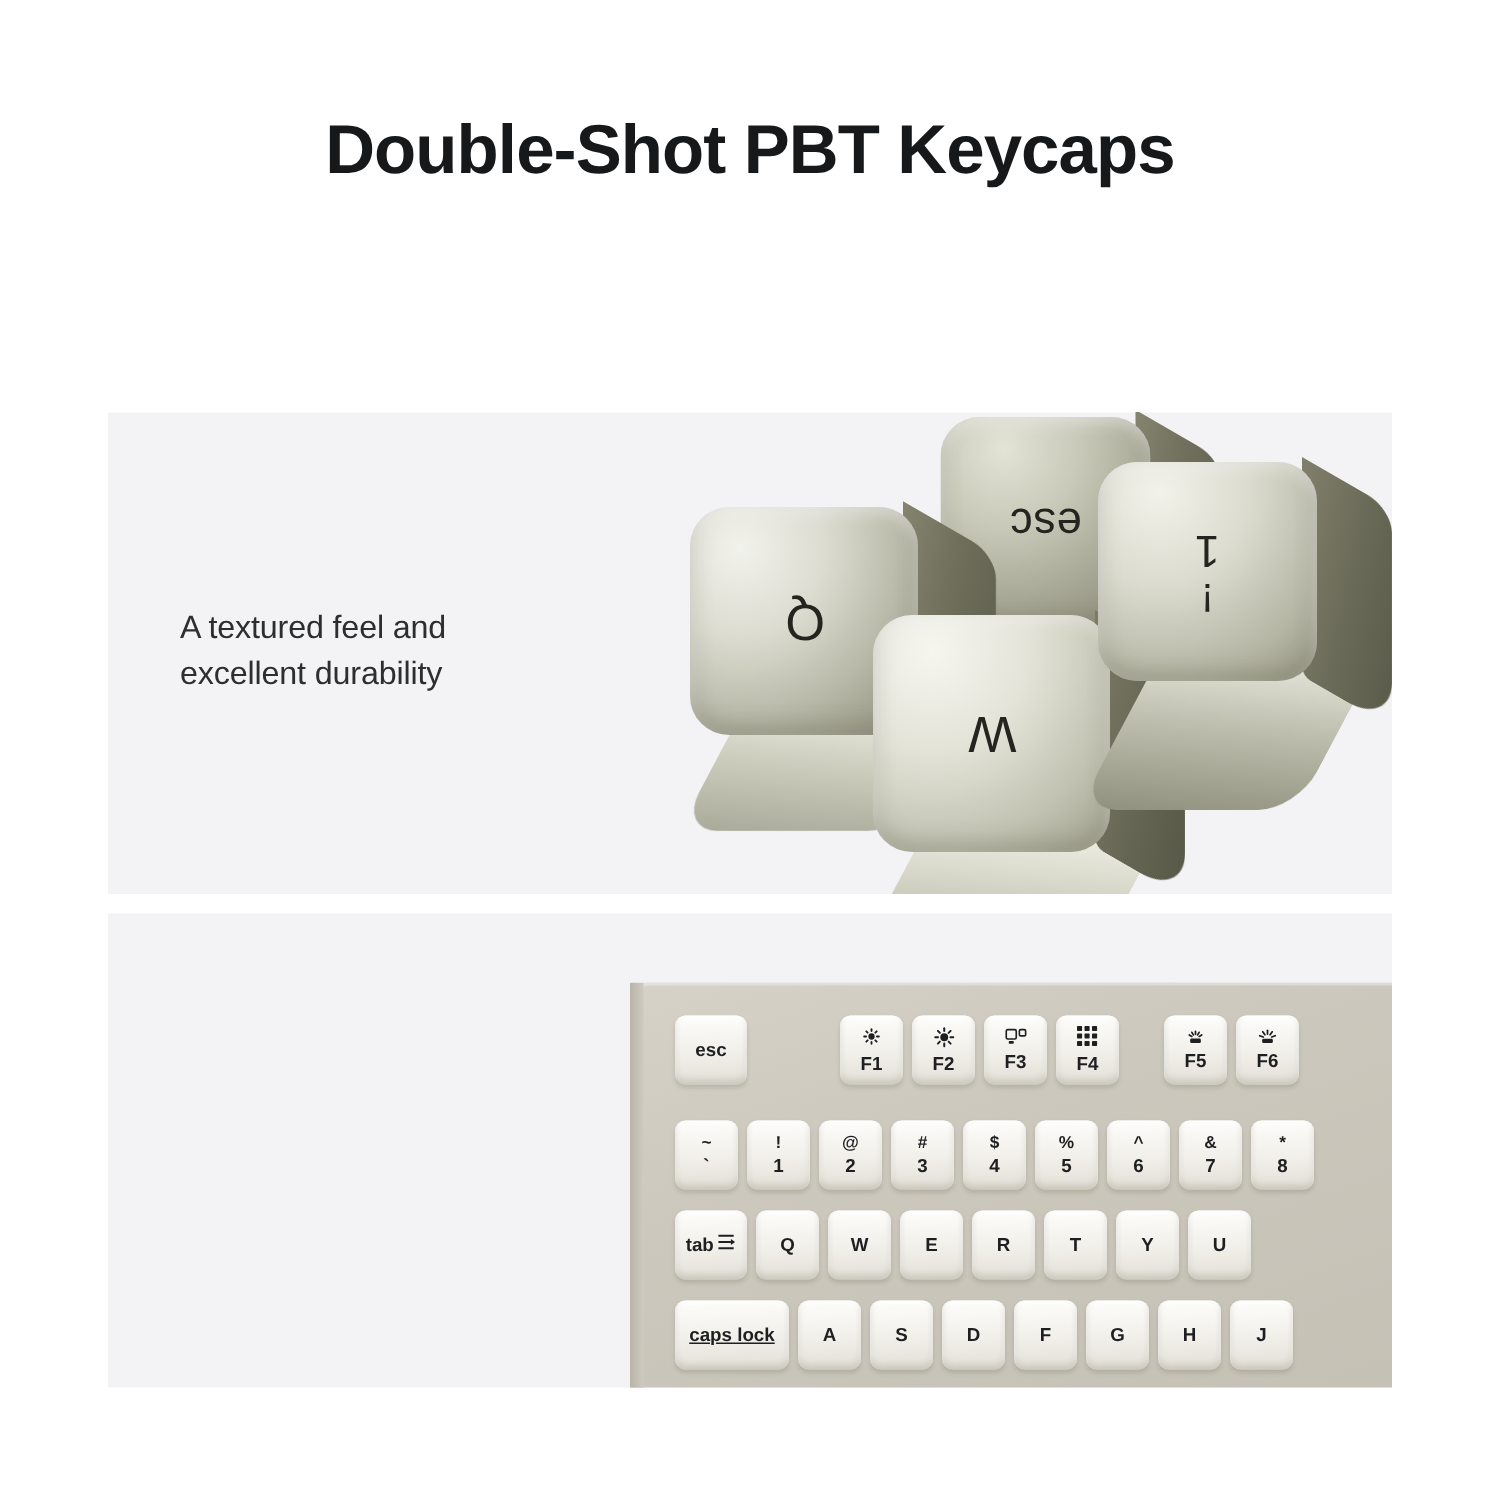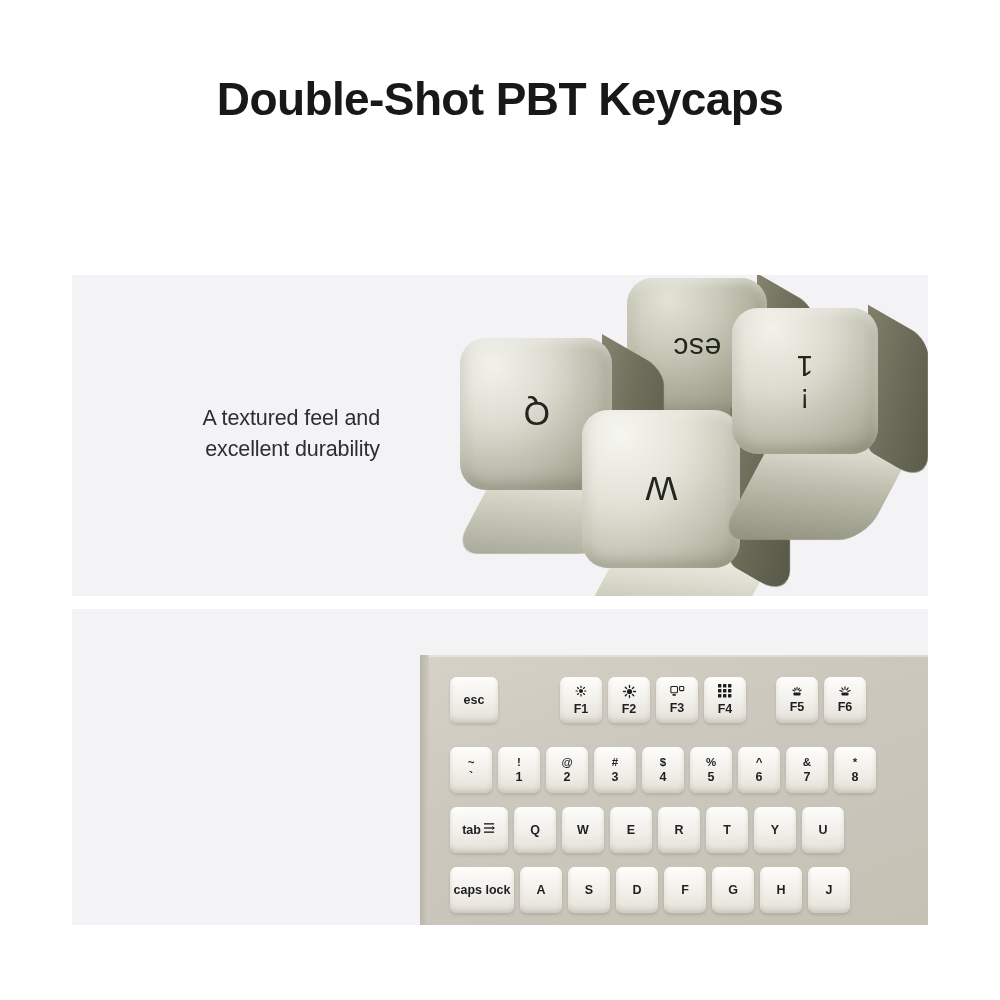--- a/index.html
+++ b/index.html
@@ -32,21 +32,20 @@
   #panel-1 { left:72px; top:275px; width:856px; height:321px; }
   #panel-2 { left:72px; top:609px; width:856px; height:316px; }
 
   .caption {
     position:absolute;
     color:#2c2e30;
     font-size:21.5px;
     line-height:1.42;
     letter-spacing:-0.1px;
     white-space:pre-line;
-    text-align:right;
   }
   #caption-1 { left:48px; top:128px; width:260px; }
   #caption-2 { left:40px; top:115px; width:260px; }
 
   
   .caps-stage{
     position:absolute;
     left:350px; top:-55px;
     width:560px; height:420px;
   }
@@ -169,22 +168,22 @@
     color:#1e1f21;
     font-size:12.5px;
     font-weight:600;
     line-height:1.12;
     user-select:none;
   }
   .key .glyph{ font-size:12px; display:block; }
   .key .top-lab{ font-size:11.5px; display:block; margin-bottom:1px; }
   .key .bot-lab{ font-size:12.5px; display:block; }
   .key.wide-esc { width:48px; }
-  .key.wide-tab { width:58px; font-size:12px; }
-  .key.wide-caps{ width:64px; font-size:12px; }
+  .key.wide-tab { width:48px; font-size:12px; }
+  .key.wide-caps{ width:76px; font-size:12px;text-decoration:underline; }
 
   
   .glow{
     position:absolute; left:-4px; top:-4px;
     width:calc(100% + 8px); height:calc(100% + 9px);
     border-radius:9px;
     z-index:-1;
     filter:blur(3.2px);
   }
   .key { z-index:1; }

